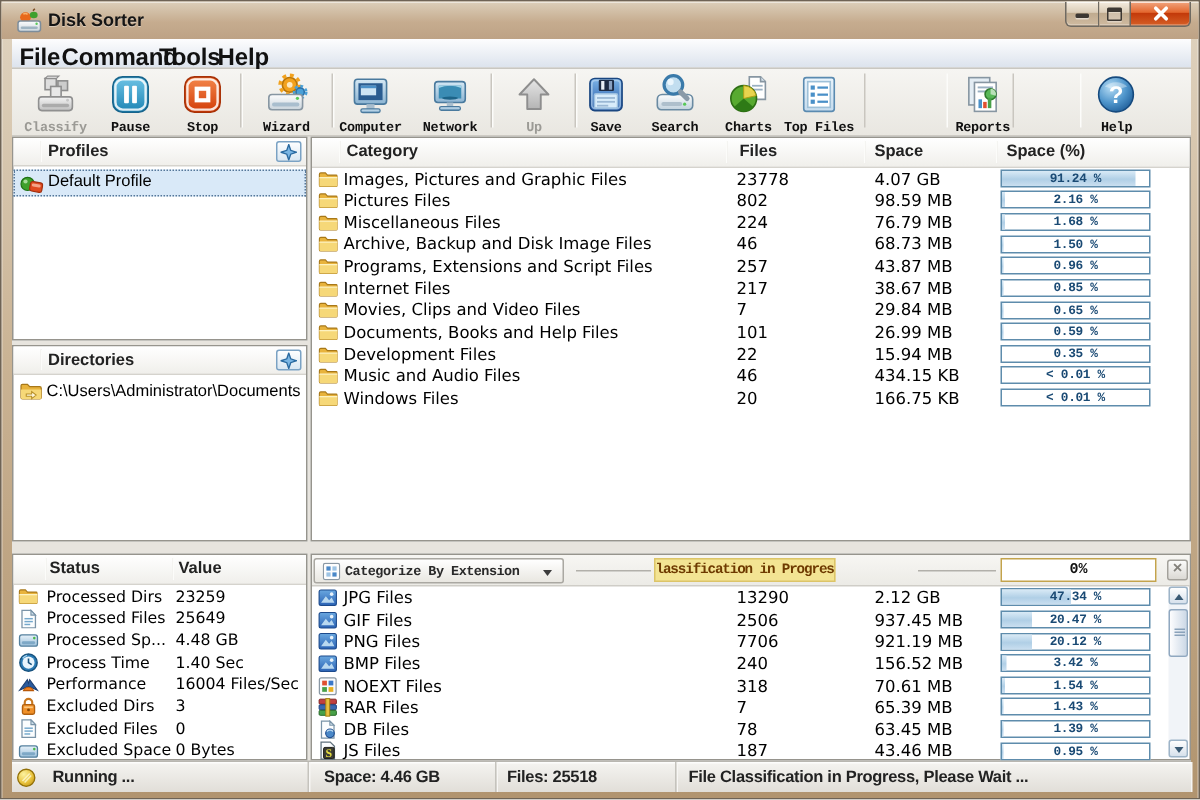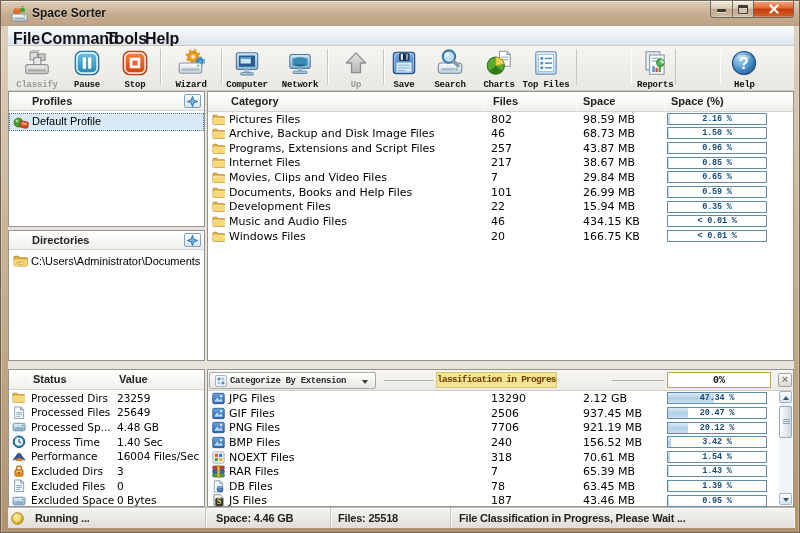--- a/index.html
+++ b/index.html
@@ -139,21 +139,21 @@
           </defs>
           <ellipse cx="6" cy="6.5" rx="3.6" ry="3.4" fill="#e8681c"></ellipse>
           <path d="M4.6 4.6 a2 1.4 30 0 1 2.8 0" stroke="#f8b06a" stroke-width="1" fill="none"></path>
           <ellipse cx="11.5" cy="5" rx="2.6" ry="2.2" fill="#3fa02c"></ellipse>
           <path d="M11 2.2 l1.2-1.4" stroke="#7a4a20" stroke-width="1"></path>
           <rect x="1" y="9" width="15" height="7" rx="1.6" fill="url(#apdr)" stroke="#7d8d9b"></rect>
           <rect x="2.8" y="12.6" width="11.4" height="1.8" rx="0.9" fill="#9fb4c2"></rect>
           <circle cx="13.4" cy="10.8" r="0.8" fill="#58c858"></circle>
         </svg>
       </span>
-    <span class="title">Space Sorter</span>
+    <span class="title">Disk Sorter</span>
     <div class="winbtns">
       <div class="winbtn min">
           <div class="glyph-min"></div>
         </div>
       <div class="winbtn max">
           <div class="glyph-max"></div>
         </div>
       <div class="winbtn close">
           <span>
             <svg viewBox="0 0 12 12" width="12" height="12">
@@ -511,38 +511,70 @@
         <div class="hsep" style="left:276px"></div>
         <div class="hsep" style="left:368px"></div>
         <div class="hsep" style="left:456px"></div>
         <span class="hc" style="left:23px">Category</span>
         <span class="hc" style="left:285px">Files</span>
         <span class="hc" style="left:375px">Space</span>
         <span class="hc" style="left:463px">Space (%)</span>
       </div>
       <div class="rows tbl-font">
 
+          <div class="trow">
+            <span class="ricon">
+              <svg viewBox="0 0 14 13" width="13" height="12.5">
+                <path d="M1 3.2 Q1 2.2 2 2.2 H5.3 L6.8 3.8 H13 Q14 3.8 14 4.8 V11 Q14 12 13 12 H2 Q1 12 1 11 Z" fill="#e8b33c" stroke="#a87818" stroke-width=".8"></path>
+                <path d="M1 5.6 H14 V11 Q14 12 13 12 H2 Q1 12 1 11 Z" fill="#f6d878"></path>
+                <path d="M1 5.6 H14" stroke="#fdf2c0" stroke-width=".8"></path>
+              </svg>
+            </span>
+            <span class="c-name">Images, Pictures and Graphic Files</span>
+            <span class="c-files">23778</span>
+            <span class="c-space">4.07 GB</span>
+            <span class="bar">
+              <span class="fill" style="width: 91.24%;"></span>
+              <span class="pt">91.24 %</span>
+            </span>
+          </div>
 
           <div class="trow">
             <span class="ricon">
               <svg viewBox="0 0 14 13" width="13" height="12.5">
                 <path d="M1 3.2 Q1 2.2 2 2.2 H5.3 L6.8 3.8 H13 Q14 3.8 14 4.8 V11 Q14 12 13 12 H2 Q1 12 1 11 Z" fill="#e8b33c" stroke="#a87818" stroke-width=".8"></path>
                 <path d="M1 5.6 H14 V11 Q14 12 13 12 H2 Q1 12 1 11 Z" fill="#f6d878"></path>
                 <path d="M1 5.6 H14" stroke="#fdf2c0" stroke-width=".8"></path>
               </svg>
             </span>
             <span class="c-name">Pictures Files</span>
             <span class="c-files">802</span>
             <span class="c-space">98.59 MB</span>
             <span class="bar">
               <span class="fill" style="width: 2.16%;"></span>
               <span class="pt">2.16 %</span>
             </span>
           </div>
 
+          <div class="trow">
+            <span class="ricon">
+              <svg viewBox="0 0 14 13" width="13" height="12.5">
+                <path d="M1 3.2 Q1 2.2 2 2.2 H5.3 L6.8 3.8 H13 Q14 3.8 14 4.8 V11 Q14 12 13 12 H2 Q1 12 1 11 Z" fill="#e8b33c" stroke="#a87818" stroke-width=".8"></path>
+                <path d="M1 5.6 H14 V11 Q14 12 13 12 H2 Q1 12 1 11 Z" fill="#f6d878"></path>
+                <path d="M1 5.6 H14" stroke="#fdf2c0" stroke-width=".8"></path>
+              </svg>
+            </span>
+            <span class="c-name">Miscellaneous Files</span>
+            <span class="c-files">224</span>
+            <span class="c-space">76.79 MB</span>
+            <span class="bar">
+              <span class="fill" style="width: 1.68%;"></span>
+              <span class="pt">1.68 %</span>
+            </span>
+          </div>
 
           <div class="trow">
             <span class="ricon">
               <svg viewBox="0 0 14 13" width="13" height="12.5">
                 <path d="M1 3.2 Q1 2.2 2 2.2 H5.3 L6.8 3.8 H13 Q14 3.8 14 4.8 V11 Q14 12 13 12 H2 Q1 12 1 11 Z" fill="#e8b33c" stroke="#a87818" stroke-width=".8"></path>
                 <path d="M1 5.6 H14 V11 Q14 12 13 12 H2 Q1 12 1 11 Z" fill="#f6d878"></path>
                 <path d="M1 5.6 H14" stroke="#fdf2c0" stroke-width=".8"></path>
               </svg>
             </span>
             <span class="c-name">Archive, Backup and Disk Image Files</span>

